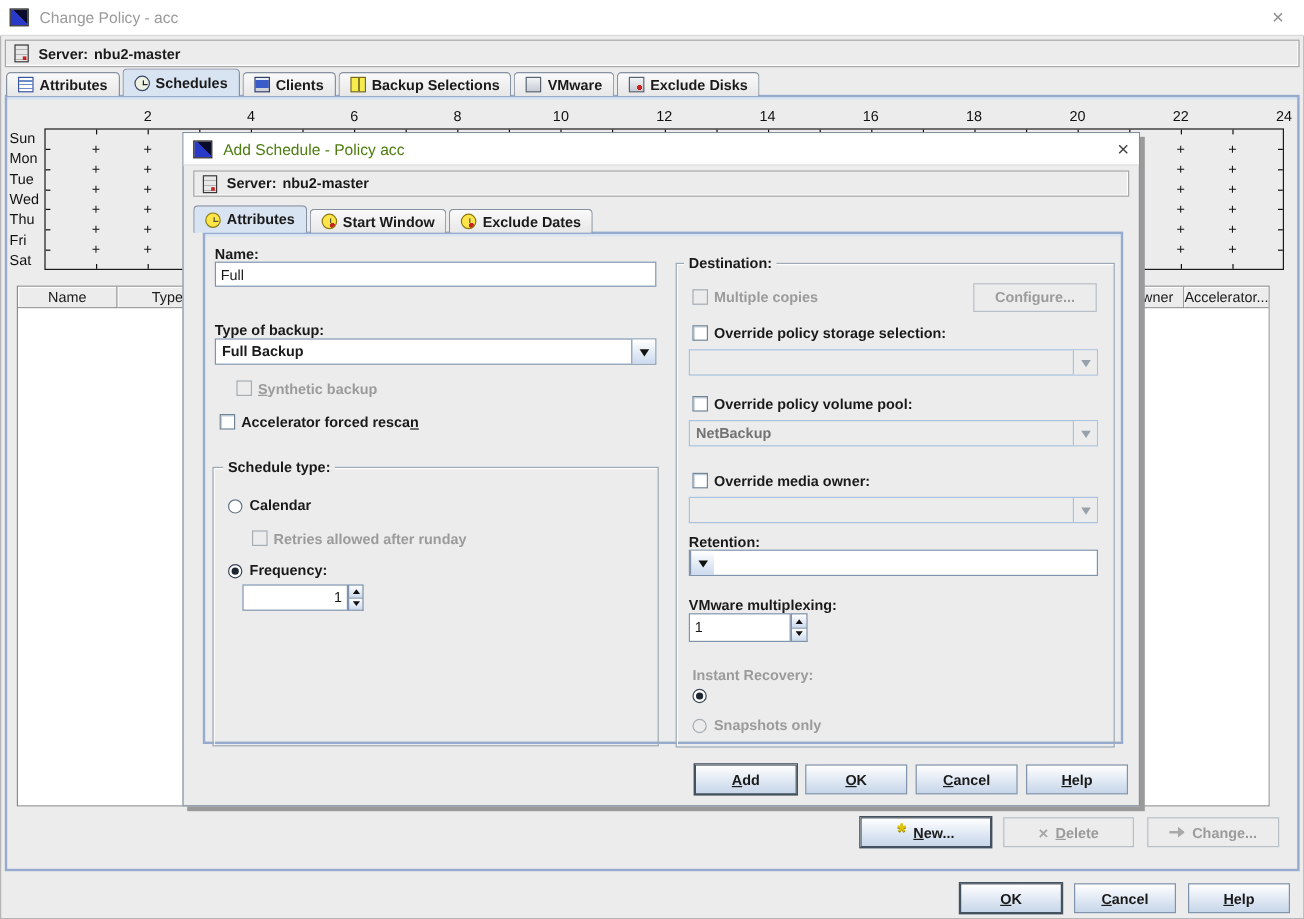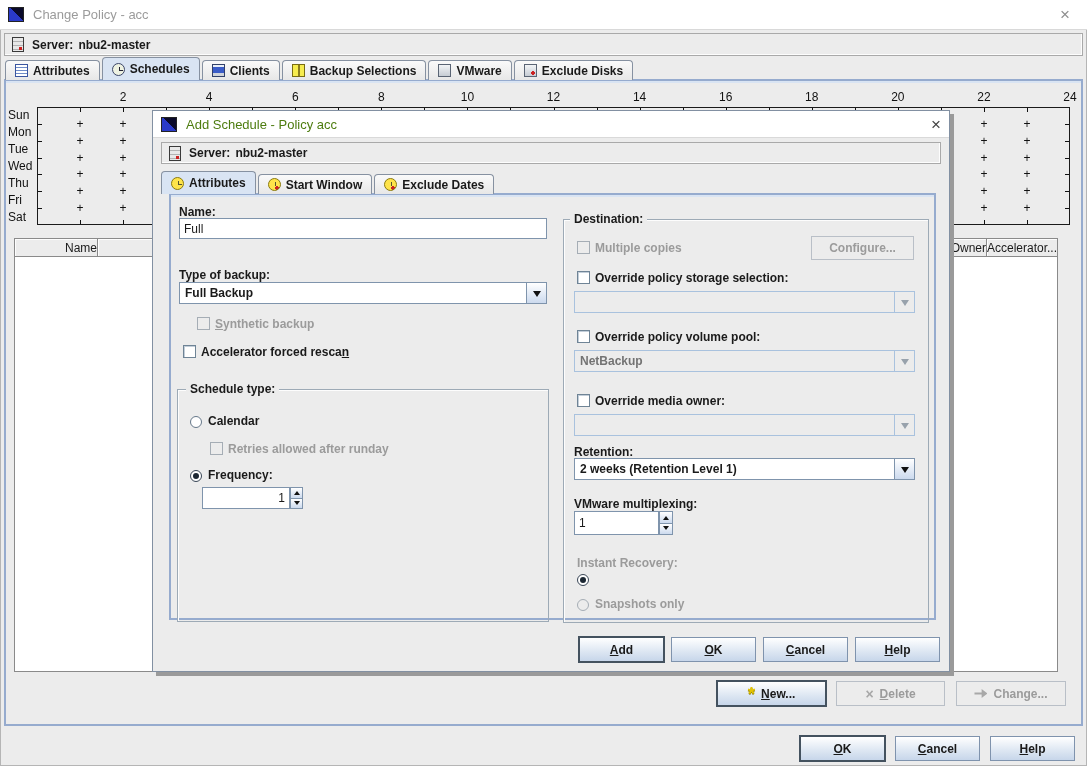--- a/index.html
+++ b/index.html
@@ -34,21 +34,21 @@
   
   .panel{border:2px solid #96abce;background:#ececec;box-shadow:inset 0 2px 0 #d9e4f3;box-sizing:border-box;z-index:0;}
   
   .hour-label,.day-label{position:absolute;font-size:12px;color:#111;white-space:nowrap;}
   .grid-plus{position:absolute;font-size:12px;color:#111;}
   .grid-tick-v{position:absolute;width:1px;height:4px;background:#111;}
   .grid-tick-h{position:absolute;width:4px;height:1px;background:#111;}
   .gridbox{border:1px solid #1a1a1a;background:#ececec;box-sizing:border-box;}
   
   .sched-table{border:1px solid #8a8a8a;background:#fff;box-sizing:border-box;}
-  .th{position:absolute;top:0;height:18px;line-height:18px;text-align:right;background:#ececec;border-right:1px solid #8a8a8a;border-bottom:1px solid #8a8a8a;box-shadow:inset 1px 1px 0 #fdfdfd;font-size:12px;box-sizing:border-box;overflow:hidden;}
+  .th{position:absolute;top:0;height:18px;line-height:18px;text-align:center;background:#ececec;border-right:1px solid #8a8a8a;border-bottom:1px solid #8a8a8a;box-shadow:inset 1px 1px 0 #fdfdfd;font-size:12px;box-sizing:border-box;overflow:hidden;}
   
   .btn{position:absolute;display:flex;align-items:center;justify-content:center;gap:6px;background:linear-gradient(#ffffff,#dfe8f3 55%,#c7d6ea);border:1px solid #7f93ad;font-weight:bold;font-size:12px;font-family:"Liberation Sans",sans-serif;color:#1a1a1a;box-sizing:border-box;padding:0;}
   .btn.foc{border:1px solid #44525f;box-shadow:0 0 0 1px #44525f;}
   .btn.dis{background:#ececec;border:1px solid #b9bfc7;color:#9b9b9b;}
   .mn{text-decoration:underline;}
   .new-star{font-size:19px;line-height:10px;color:#e3c400;text-shadow:0 1px 0 #8a7a00;font-weight:bold;}
   .del-x{font-size:14px;line-height:12px;color:#a8a8a8;font-weight:bold;}
   .chg-arrow{width:13px;height:9px;background:#a8a8a8;clip-path:polygon(0 38%,55% 38%,55% 0,100% 50%,55% 100%,55% 62%,0 62%);}
   
   .cb{position:absolute;width:13px;height:13px;background:#fff;border:1px solid #6f8496;box-shadow:inset 1px 1px 0 #c3ced9;box-sizing:border-box;}
@@ -474,21 +474,20 @@
       <span class="abs blb" style="left:31px;top:174px;">Override media owner:</span>
       <div class="combo dis" style="left:10px;top:194px;width:341px;height:22px;">
         <span class="val"></span>
         <span class="arrowbtn">
             <span class="tri-dn"></span>
           </span>
       </div>
 
       <span class="abs blb" style="left:10px;top:225px;">Retention:</span>
       <div class="combo" style="left:10px;top:238px;width:341px;height:22px;">
-        <span class="val">2 weeks (Retention Level 1)</span>
         <span class="arrowbtn">
             <span class="tri-dn"></span>
           </span>
       </div>
 
       <span class="abs blb" style="left:10px;top:277px;">VMware multiplexing:</span>
       <input class="tfield" style="left: 10px; top: 291px; width: 85px; height: 24px;" value="1">
       <span class="spinbtns" style="left:95px;top:291px;width:14px;height:24px;">
           <span class="sb">
             <span class="tri-up-s"></span>

